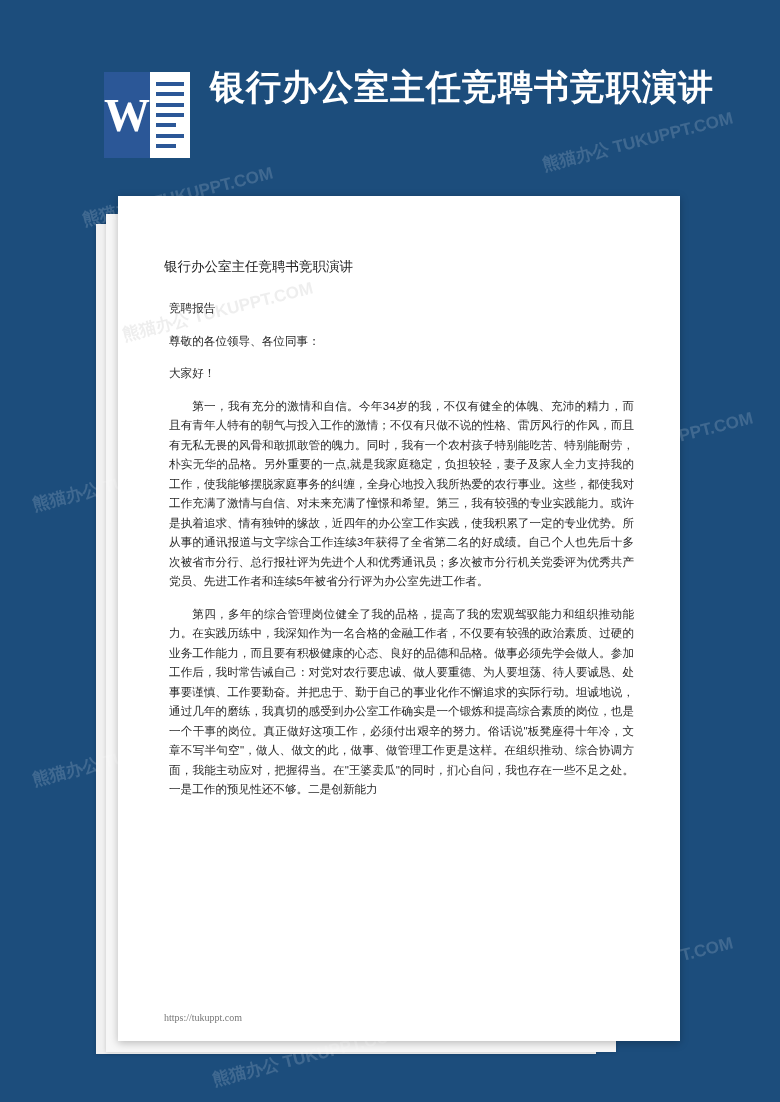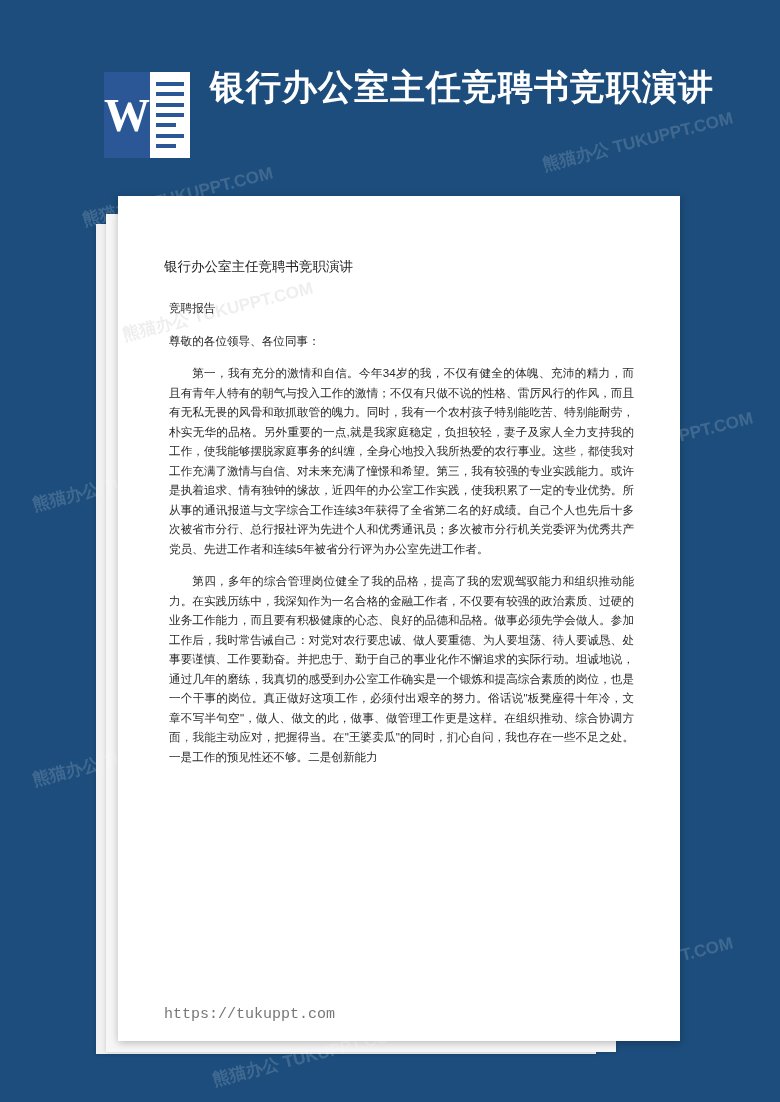--- a/index.html
+++ b/index.html
@@ -124,23 +124,23 @@
     line-height: 19.5px;
     margin: 0 0 13px 5px;
     text-align: justify;
     font-family: Liberation Sans, sans-serif;
   }
   .doc-p.indent { text-indent: 2em; }
   .doc-url {
     position: absolute;
     left: 46px;
     bottom: 18px;
-    font-size: 15px;
+    font-size: 10px;
     color: #777;
-    font-family: Liberation Mono, monospace;
+    font-family: Liberation Serif, serif;
   }
 
   
   .wm {
     position: absolute;
     color: rgba(255,255,255,0.16);
     font-size: 17px;
     font-weight: bold;
     transform: rotate(-14deg);
     white-space: nowrap;
@@ -178,20 +178,21 @@
   <div class="header-title">银行办公室主任竞聘书竞职演讲</div>
 </div>
 
 <div class="paper-stack">
   <div class="paper-back2"></div>
   <div class="paper-back1"></div>
   <div class="paper-main">
     <div class="doc-title">银行办公室主任竞聘书竞职演讲</div>
     <p class="doc-p">竞聘报告</p>
     <p class="doc-p">尊敬的各位领导、各位同事：</p>
+    <p class="doc-p">大家好！</p>
     <p class="doc-p indent">第一，我有充分的激情和自信。今年34岁的我，不仅有健全的体魄、充沛的精力，而且有青年人特有的朝气与投入工作的激情；不仅有只做不说的性格、雷厉风行的作风，而且有无私无畏的风骨和敢抓敢管的魄力。同时，我有一个农村孩子特别能吃苦、特别能耐劳，朴实无华的品格。另外重要的一点,就是我家庭稳定，负担较轻，妻子及家人全力支持我的工作，使我能够摆脱家庭事务的纠缠，全身心地投入我所热爱的农行事业。这些，都使我对工作充满了激情与自信、对未来充满了憧憬和希望。第三，我有较强的专业实践能力。或许是执着追求、情有独钟的缘故，近四年的办公室工作实践，使我积累了一定的专业优势。所从事的通讯报道与文字综合工作连续3年获得了全省第二名的好成绩。自己个人也先后十多次被省市分行、总行报社评为先进个人和优秀通讯员；多次被市分行机关党委评为优秀共产党员、先进工作者和连续5年被省分行评为办公室先进工作者。</p>
     <p class="doc-p indent">第四，多年的综合管理岗位健全了我的品格，提高了我的宏观驾驭能力和组织推动能力。在实践历练中，我深知作为一名合格的金融工作者，不仅要有较强的政治素质、过硬的业务工作能力，而且要有积极健康的心态、良好的品德和品格。做事必须先学会做人。参加工作后，我时常告诫自己：对党对农行要忠诚、做人要重德、为人要坦荡、待人要诚恳、处事要谨慎、工作要勤奋。并把忠于、勤于自己的事业化作不懈追求的实际行动。坦诚地说，通过几年的磨练，我真切的感受到办公室工作确实是一个锻炼和提高综合素质的岗位，也是一个干事的岗位。真正做好这项工作，必须付出艰辛的努力。俗话说"板凳座得十年冷，文章不写半句空"，做人、做文的此，做事、做管理工作更是这样。在组织推动、综合协调方面，我能主动应对，把握得当。在"王婆卖瓜"的同时，扪心自问，我也存在一些不足之处。一是工作的预见性还不够。二是创新能力</p>
     <div class="doc-url">https://tukuppt.com</div>
   </div>
 </div>
 
 <div class="wm wm-tr">熊猫办公 TUKUPPT.COM</div>
 <div class="wm wm-ml">熊猫办公 TUKUPPT.COM</div>
 <div class="wm dark wm-tl2">熊猫办公 TUKUPPT.COM</div>
 <div class="wm wm-mr">熊猫办公 TUKUPPT.COM</div>

